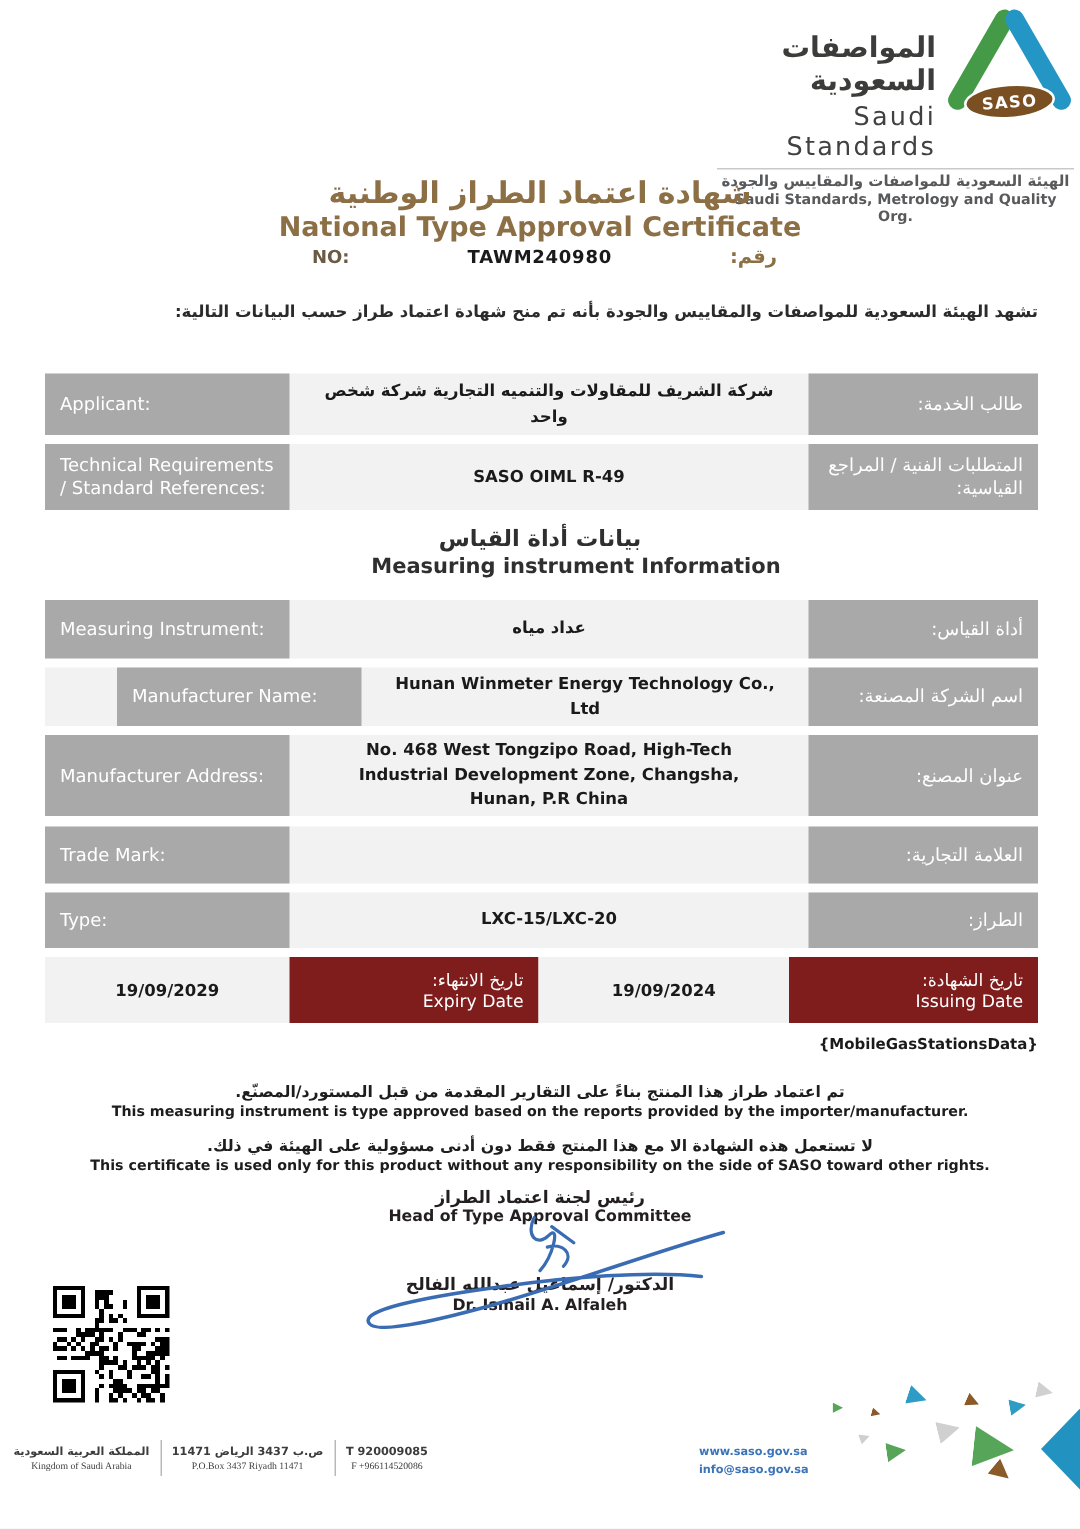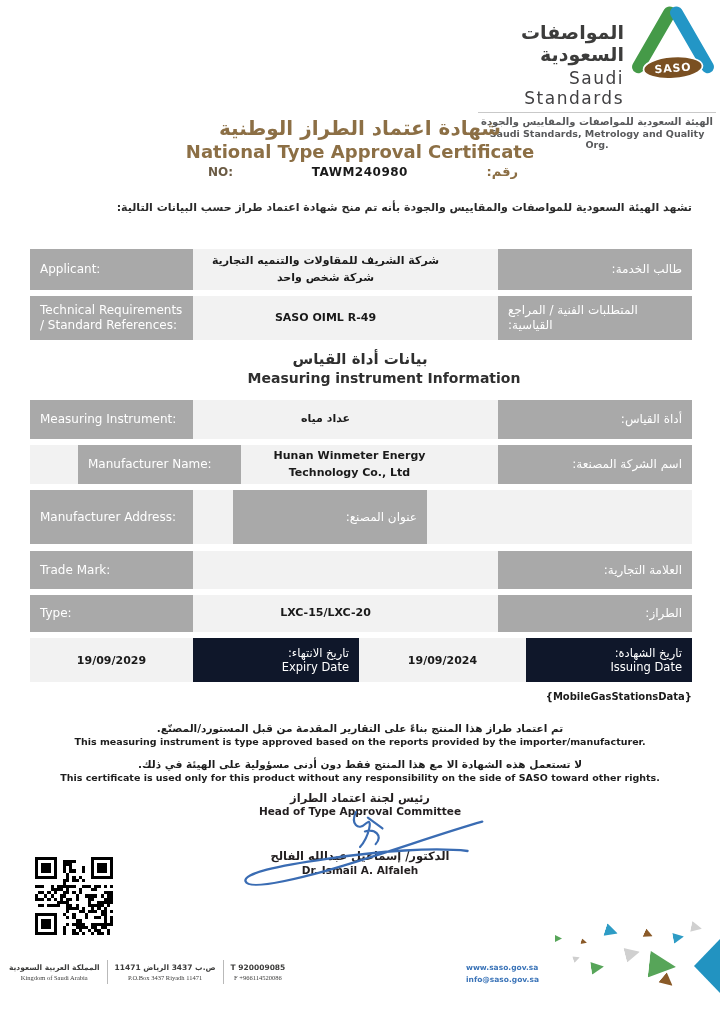--- a/index.html
+++ b/index.html
@@ -31,37 +31,37 @@
 
   
   .intro { position:absolute; top:201px; left:0; width:100%; }
   .intro-ar { font-size:11px; font-weight:bold; color:#2b2b2b; text-align:right; direction:rtl; padding-right:28px; }
   .intro-en { font-size:10.5px; font-weight:600; color:#2b2b2b; text-align:left; padding-left:16px; margin-top:6px; }
 
   
   .trow { position:absolute; left:30px; width:662px; background:#f2f2f2; display:flex; align-items:stretch; }
   .cell-l { width:163px; background:#a9a9a9; color:#fff; font-size:12px;
             display:flex; align-items:center; padding:4px 10px; line-height:1.25; }
-  .cell-r { width:194px; background:#a9a9a9; color:#fff; font-size:12px; direction:rtl;
-            display:flex; align-items:center; justify-content:flex-start; text-align:left;
-            padding:4px 10px; line-height:1.25;margin-left:40px; }
+  .cell-r { width:153px; background:#a9a9a9; color:#fff; font-size:12px; direction:rtl;
+            display:flex; align-items:center; justify-content:flex-start; text-align:right;
+            padding:4px 10px; line-height:1.25; }
   .cell-c { flex:1; display:flex; align-items:center; justify-content:center; text-align:center;
             font-size:11px; font-weight:bold; color:#1a1a1a; padding:3px 14px; line-height:1.5; }
   .cell-c.rtl { direction:rtl; }
 
   .sec-head { position:absolute; top:350px; left:0; width:100%; text-align:center; color:#2f2f2f; }
   .sec-head .ar { font-size:15px; font-weight:bold; direction:rtl; }
   .sec-head .en { font-size:14px; font-weight:bold; margin-top:2px;padding-left:48px; }
 
   
   .drow { position:absolute; left:30px; top:638px; width:662px; height:44px; display:flex; }
   .dcell-val { width:163px; background:#f2f2f2; display:flex; align-items:center; justify-content:center;
                font-size:11px; font-weight:bold; color:#1a1a1a; }
   .dcell-val.wide { width:167px; }
-  .dcell-lab { width:166px; background:#0f172a; color:#fff; display:flex; flex-direction:column;
+  .dcell-lab { width:166px; background:#7f1d1d; color:#fff; display:flex; flex-direction:column;
                align-items:flex-end; justify-content:center; padding:3px 10px; }
   .dcell-lab .ar { font-size:11.5px; direction:rtl; }
   .dcell-lab .en { font-size:11.5px; }
 
   .tag { position:absolute; top:691px; right:28px; font-size:10px; font-weight:bold; color:#1a1a1a; }
 
   
   .note { position:absolute; left:0; width:100%; text-align:center; }
   .note .ar { font-size:10.5px; font-weight:bold; direction:rtl; color:#1d1d1d; }
   .note .en { font-size:9.5px; font-weight:600; color:#1d1d1d; margin-top:2px; }
@@ -155,20 +155,21 @@
     <div class="cell-c rtl">عداد مياه</div>
     <div class="cell-r">أداة القياس:</div>
   </div>
   <div class="trow" style="top:445px;height:39px;padding-left:48px;">
     <div class="cell-l">Manufacturer Name:</div>
     <div class="cell-c">Hunan Winmeter Energy Technology Co., Ltd</div>
     <div class="cell-r">اسم الشركة المصنعة:</div>
   </div>
   <div class="trow" style="top:490px;height:54px;">
     <div class="cell-l">Manufacturer Address:</div>
+    <div class="cell-c" style="padding:3px 40px;">No. 468 West Tongzipo Road, High-Tech Industrial Development Zone, Changsha, Hunan, P.R China</div>
     <div class="cell-r">عنوان المصنع:</div>
   </div>
   <div class="trow" style="top:551px;height:38px;">
     <div class="cell-l">Trade Mark:</div>
     <div class="cell-c"></div>
     <div class="cell-r">العلامة التجارية:</div>
   </div>
   <div class="trow" style="top:595px;height:37px;">
     <div class="cell-l">Type:</div>
     <div class="cell-c">LXC-15/LXC-20</div>

